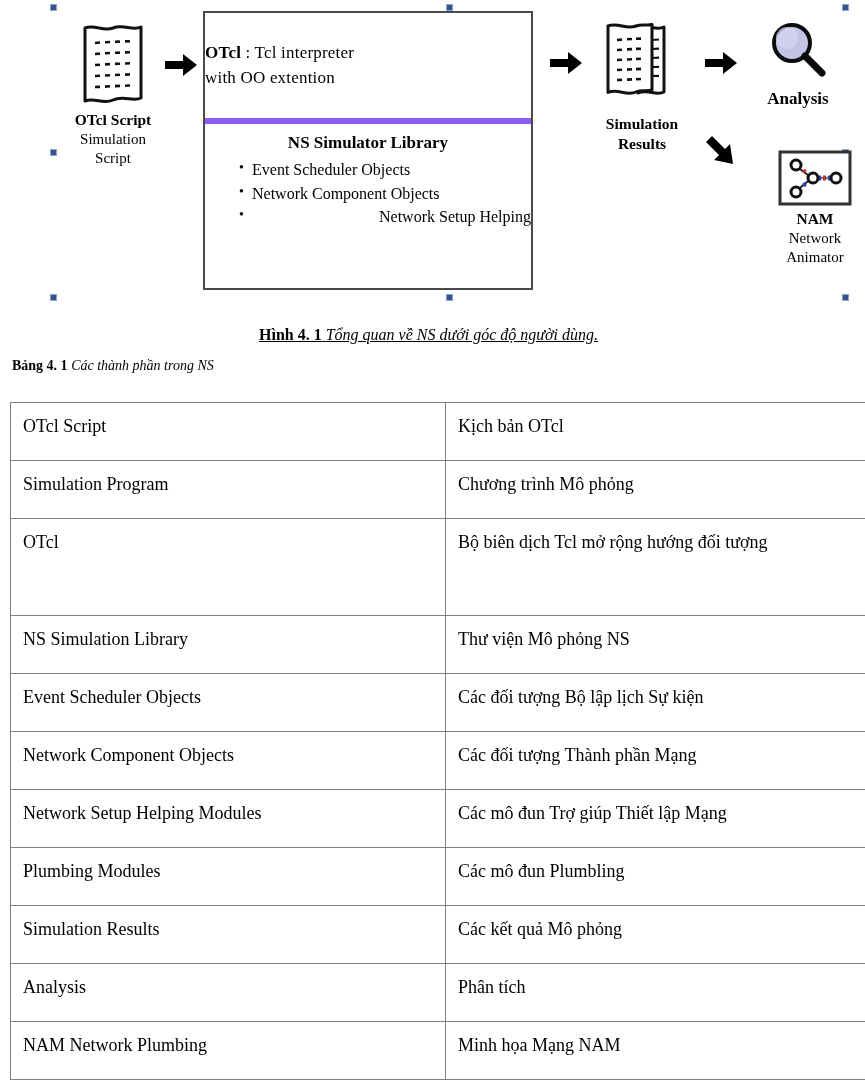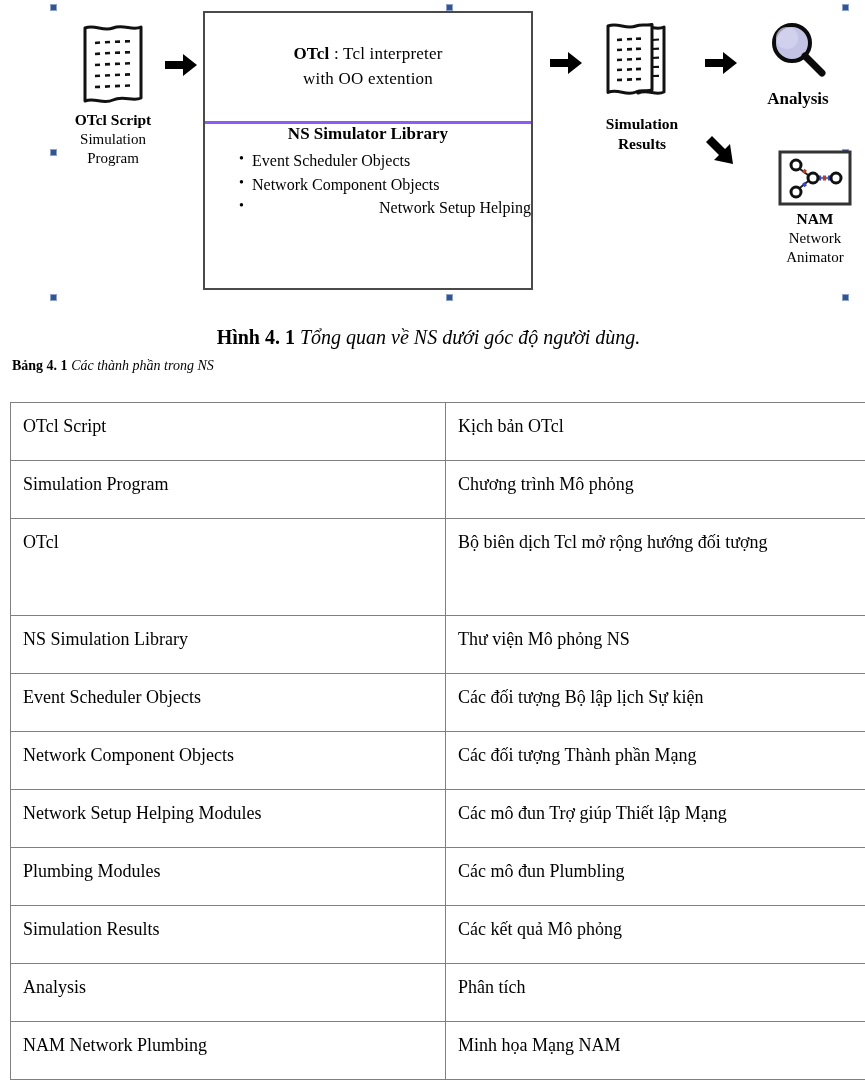--- a/index.html
+++ b/index.html
@@ -38,35 +38,35 @@
     left: 203px;
     top: 11px;
     width: 330px;
     height: 279px;
     border: 2px solid #4a4a4a;
     background: #fff;
     box-sizing: border-box;
   }
   #ns-box-top {
     height: 111px;
-    border-bottom: 3px solid #8b5cf6;
+    border-bottom: 6px solid #8b5cf6;
     box-sizing: border-box;
     display: flex;
     flex-direction: column;
-    align-items: center;
     justify-content: center;
   }
   .box-line {
     font-size: 17px;
     line-height: 1.45;
     letter-spacing: .2px;
     white-space: nowrap;
   }
   .box-line b { font-weight: bold; }
   #ns-box-bottom {
+    padding-top: 9px;
     box-sizing: border-box;
   }
   #ns-lib-title {
     text-align: center;
     font-weight: bold;
     font-size: 17px;
     margin-bottom: 6px;
   }
   .bullet-list {
     margin: 0;
@@ -108,22 +108,23 @@
   
   .arrow { position: absolute; }
 
   
   #cap-hinh {
     position: absolute;
     left: 0;
     top: 326px;
     width: 857px;
     text-align: center;
-    font-size: 20px;
+    font-size: 16px;
     white-space: nowrap;
+    text-decoration: underline;
   }
   #cap-bang {
     position: absolute;
     left: 12px;
     top: 358px;
     font-size: 14px;
     white-space: nowrap;
   }
   .cap-b { font-weight: bold; }
   .cap-i { font-style: italic; }
@@ -197,21 +198,21 @@
         <g>
           <line x1="22" y1="65" x2="27" y2="64.9"></line>
             <line x1="32" y1="64.6" x2="37" y2="64.3"></line>
           <line x1="42" y1="64.1" x2="47" y2="63.9"></line>
             <line x1="52" y1="63.7" x2="57" y2="63.5"></line>
         </g>
       </g>
     </svg>
     <div class="cap b">OTcl Script</div>
     <div class="cap">Simulation</div>
-    <div class="cap">Program</div>
+    <div class="cap">Script</div>
   </div>
 
   <svg class="arrow" style="left:163px;top:52px;" width="36" height="26" viewBox="0 0 36 26">
     <path d="M2 9 L20 9 L20 2 L34 13 L20 24 L20 17 L2 17 Z" fill="#000"></path>
   </svg>
 
   <div id="ns-box">
     <div id="ns-box-top">
       <div class="box-line">
         <b>OTcl</b>

